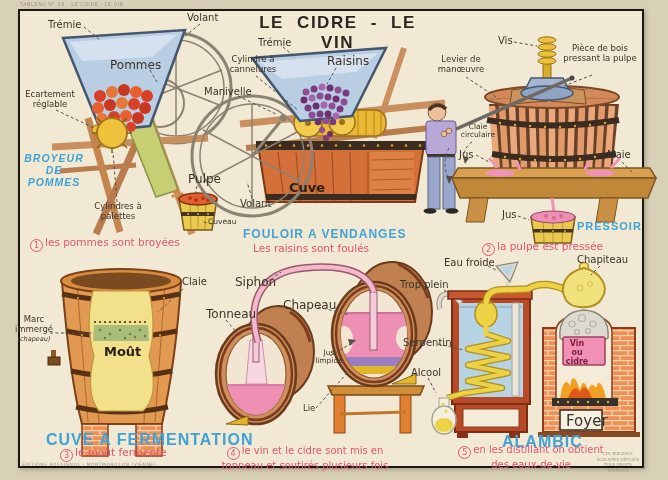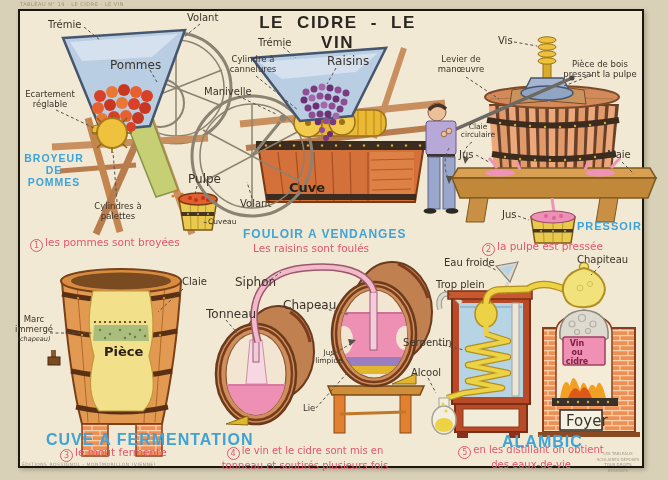--- a/index.html
+++ b/index.html
@@ -7,21 +7,21 @@
   #stage{position:relative;width:668px;height:480px;background:#d9d0b8;overflow:hidden;
          font-family:"DejaVu Sans",sans-serif;}
   #frame{position:absolute;left:18px;top:9px;width:626px;height:459px;background:#f1e9d4;
          border:2px solid #1a170f;box-sizing:border-box;box-shadow:2px 2px 4px rgba(90,80,60,.35);}
   #art{position:absolute;left:0;top:0;}
   .lbl{position:absolute;color:var(--ink);font-size:10px;line-height:1.12;white-space:nowrap;z-index:5;}
   .ctr{text-align:center;white-space:normal;}
   .sm{font-size:8.5px;} .xs{font-size:7.5px;} .big{font-size:12px;} .huge{font-size:13px;font-weight:bold;}
   .bt{position:absolute;font-family:"Liberation Sans",sans-serif;font-weight:bold;color:var(--blue);
       letter-spacing:1px;font-size:16px;white-space:nowrap;z-index:5;}
-  .bt.ctr{white-space:normal;text-align:center;}
+  .bt.ctr{white-space:normal;text-align:center;font-style:italic;}
   .cap{position:absolute;color:var(--red);font-size:10.5px;white-space:nowrap;z-index:5;}
   .cap.ctr{white-space:normal;}
   .num{display:inline-flex;width:11px;height:11px;border:1.2px solid currentColor;border-radius:50%;
        font-size:8px;align-items:center;justify-content:center;margin-right:2px;vertical-align:-2px;}
   .tiny{position:absolute;color:#9a9280;font-size:5px;letter-spacing:.5px;white-space:nowrap;z-index:5;}
   .tiny3{position:absolute;color:#a09888;font-size:4px;line-height:1.4;text-align:center;z-index:5;}
   #poster-title{position:absolute;left:240px;top:13px;width:195px;text-align:center;
       font-family:"Liberation Sans",sans-serif;font-weight:bold;font-size:17px;letter-spacing:1.5px;
       word-spacing:7px;color:#2b2620;z-index:5;}
 </style>
@@ -557,51 +557,51 @@
   <div class="lbl sm ctr" style="left:222px;top:55px;width:62px">Cylindre à cannelures</div>
   <div class="lbl big" style="left:327px;top:55px">Raisins</div>
   <div class="lbl" style="left:204px;top:86px">Manivelle</div>
   <div class="lbl huge" style="left:289px;top:181px;color:#2a2015">Cuve</div>
   <div class="lbl" style="left:240px;top:198px">Volant</div>
   <div class="bt" style="left:243px;top:227px;font-size:12px">FOULOIR A VENDANGES</div>
   <div class="cap" style="left:253px;top:242px">Les raisins sont foulés</div>
 
   <div class="lbl" style="left:498px;top:35px">Vis</div>
   <div class="lbl sm ctr" style="left:430px;top:55px;width:62px">Levier de manœuvre</div>
-  <div class="lbl sm ctr" style="left:556px;top:60px;width:88px">Pièce de bois pressant la pulpe</div>
+  <div class="lbl sm ctr" style="left:556px;top:44px;width:88px">Pièce de bois pressant la pulpe</div>
   <div class="lbl xs ctr" style="left:458px;top:123px;width:40px">Claie circulaire</div>
   <div class="lbl" style="left:459px;top:149px">Jus</div>
   <div class="lbl" style="left:607px;top:149px">Maie</div>
   <div class="lbl" style="left:502px;top:209px">Jus</div>
   <div class="bt" style="left:577px;top:220px;font-size:11px">PRESSOIR</div>
   <div class="cap" style="left:482px;top:240px">
     <span class="num">2</span><span>la pulpe est pressée</span>
   </div>
 
   <div class="lbl" style="left:182px;top:276px">Claie</div>
   <div class="lbl sm ctr" style="left:10px;top:315px;width:48px">Marc immergé</div>
   <div class="lbl ctr" style="left:12px;top:336px;width:44px;font-size:6.5px;font-style:italic">(chapeau)</div>
-  <div class="lbl huge" style="left:104px;top:345px;color:#2a2015">Pièce</div>
+  <div class="lbl huge" style="left:104px;top:345px;color:#2a2015">Moût</div>
   <div class="bt" style="left:46px;top:431px">CUVE A FERMENTATION</div>
   <div class="cap" style="left:60px;top:446px">
     <span class="num">3</span><span>le moût fermente</span>
   </div>
 
   <div class="lbl big" style="left:235px;top:276px">Siphon</div>
   <div class="lbl big" style="left:283px;top:299px">Chapeau</div>
   <div class="lbl big" style="left:206px;top:308px">Tonneau</div>
   <div class="lbl xs ctr" style="left:310px;top:349px;width:38px">Jus limpide</div>
   <div class="lbl sm" style="left:303px;top:404px">Lie</div>
   <div class="cap ctr" style="left:210px;top:445px;width:190px;font-size:10px">
     <span class="num">4</span><span>le vin et le cidre sont mis en tonneau et soutirés plusieurs fois</span>
   </div>
 
   <div class="lbl" style="left:444px;top:257px">Eau froide</div>
   <div class="lbl" style="left:577px;top:254px">Chapiteau</div>
-  <div class="lbl" style="left:436px;top:279px">Trop plein</div>
+  <div class="lbl" style="left:400px;top:279px">Trop plein</div>
   <div class="lbl" style="left:403px;top:337px">Serpentin</div>
   <div class="lbl" style="left:411px;top:367px">Alcool</div>
   <div class="lbl ctr" style="left:565px;top:340px;width:24px;font-size:8px;color:#7a2040;font-weight:bold">Vin ou cidre</div>
   <div class="lbl" style="left:566px;top:413px;font-size:15px">Foyer</div>
   <div class="bt" style="left:502px;top:433px">ALAMBIC</div>
   <div class="cap ctr" style="left:452px;top:444px;width:158px;font-size:10px">
     <span class="num">5</span><span>en les distillant on obtient des eaux-de-vie</span>
   </div>
 
   <div class="tiny" style="left:22px;top:462px;font-size:4.5px">ÉDITIONS ROSSIGNOL - MONTMORILLON (VIENNE)</div>

